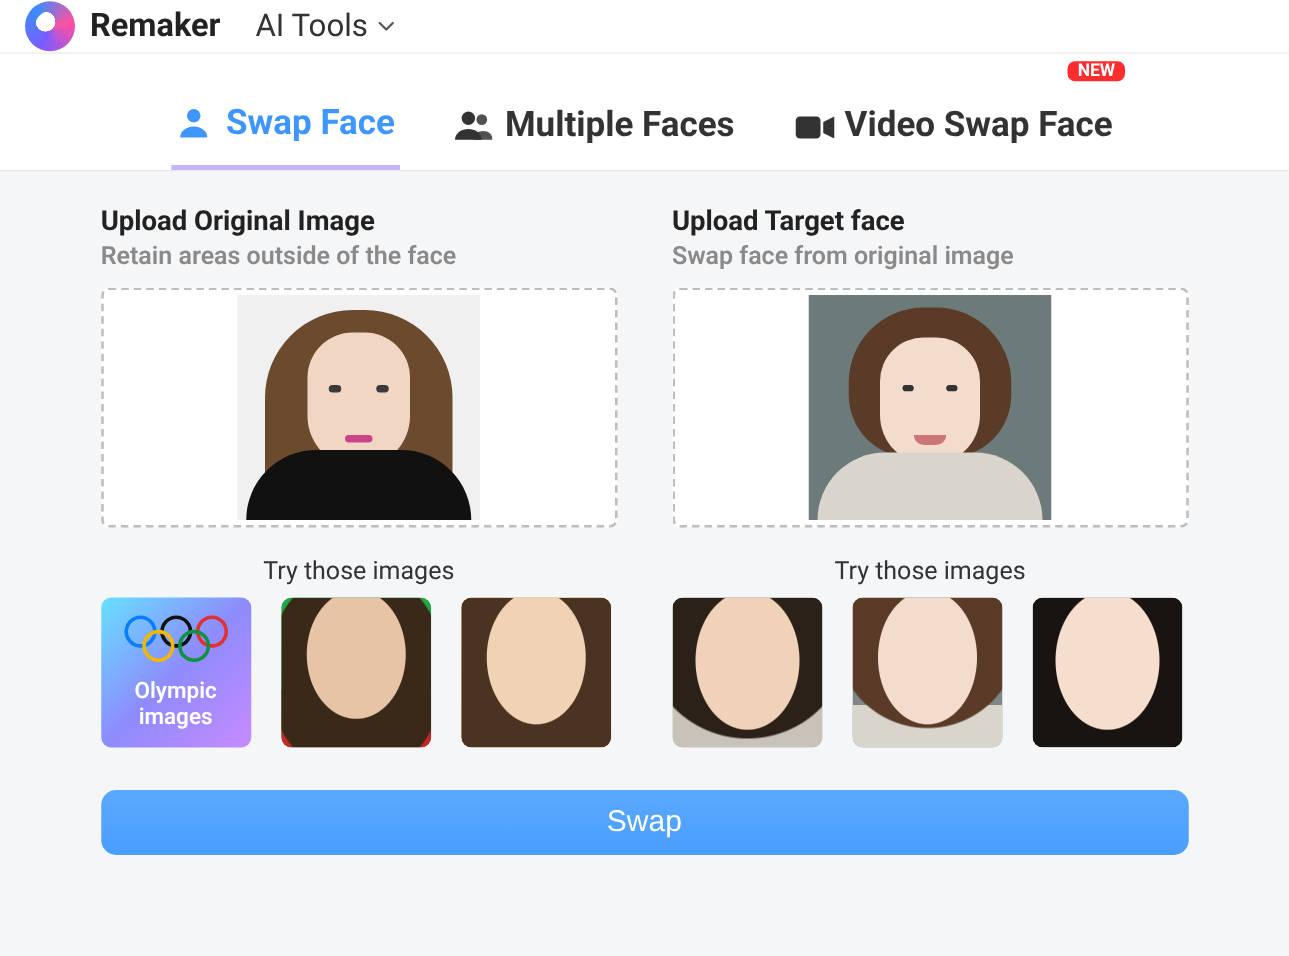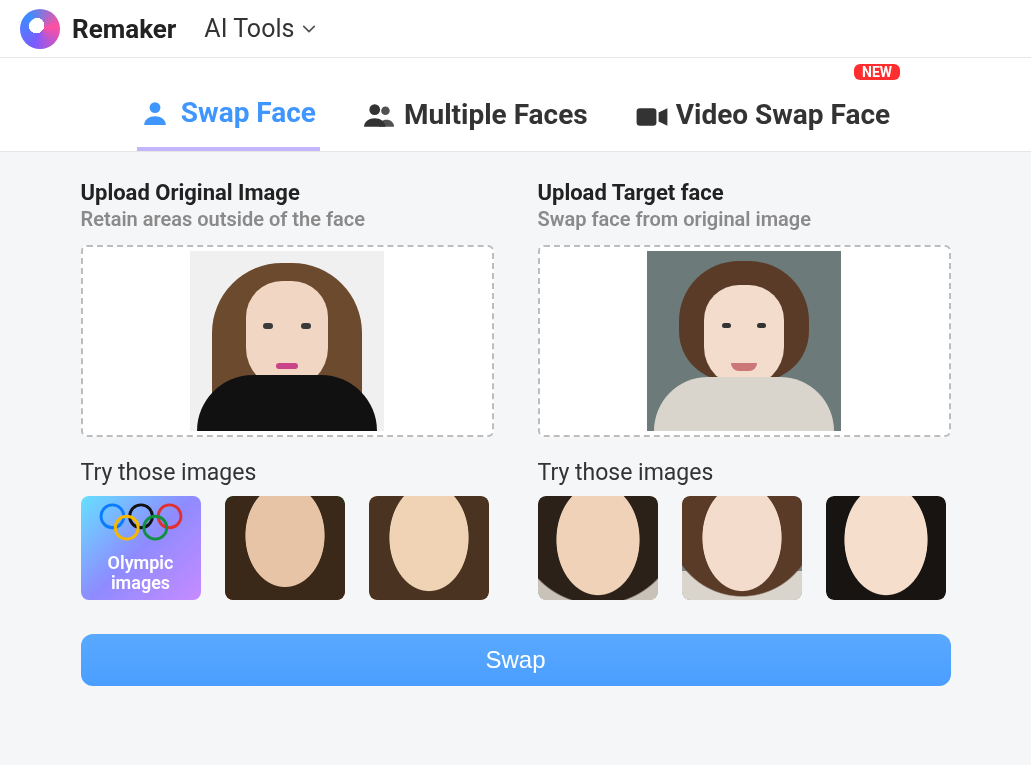--- a/index.html
+++ b/index.html
@@ -5,21 +5,21 @@
   * { box-sizing: border-box; margin: 0; padding: 0; }
   body {
     font-family: -apple-system, BlinkMacSystemFont, "Segoe UI", Roboto, Arial, sans-serif;
     background: #f5f6f8;
     width: 1031px;
     height: 765px;
     overflow: hidden;
   }
   .topbar {
     background: #fff;
-    height: 58px;
+    height: 43px;
     display: flex;
     align-items: center;
     padding: 0 20px;
     border-bottom: 1px solid #e6e6e6;
   }
   .logo {
     width: 40px; height: 40px;
     border-radius: 50%;
     background: conic-gradient(from 200deg, #7b5cff, #3a8dff, #ff4fa0, #7b5cff);
     position: relative;
@@ -184,30 +184,31 @@
   }
   .p2 .body {
     position:absolute; bottom:0; left:50%; transform:translateX(-50%);
     width: 180px; height: 54px; background:#d9d4cc; border-radius: 60px 60px 0 0;
   }
 
   .tryrow {
     margin-top: 22px;
   }
   .trylabel {
-    font-size: 23px;
+    font-size: 20px;
     color: #333;
     margin-bottom: 10px;
+    text-align: center;
   }
   .thumbs {
     display: flex;
     gap: 24px;
   }
   .thumb {
-    width: 120px; height: 104px;
+    width: 120px; height: 120px;
     border-radius: 8px;
     overflow: hidden;
     cursor: pointer;
     position: relative;
     flex-shrink: 0;
   }
   .olymp {
     background: linear-gradient(135deg, #66e0ff, #8e8bff, #c78bff);
     display: flex; flex-direction: column; align-items: center; justify-content: center;
     color: #fff; font-weight: 600; font-size: 18px; text-align:center; line-height:1.15;

